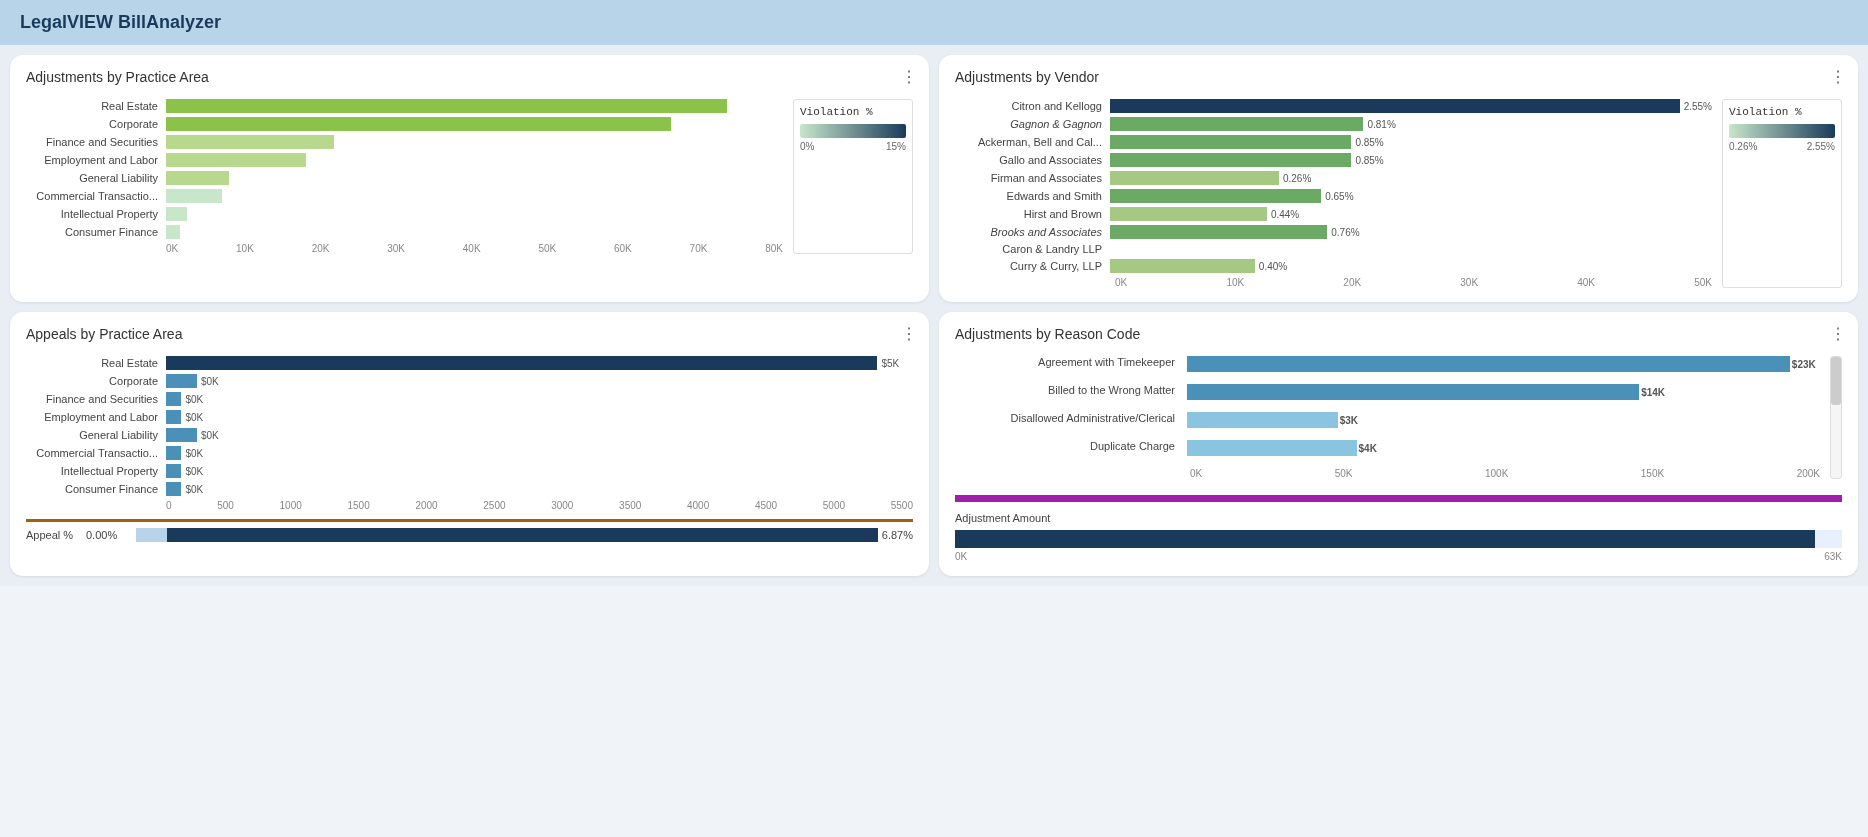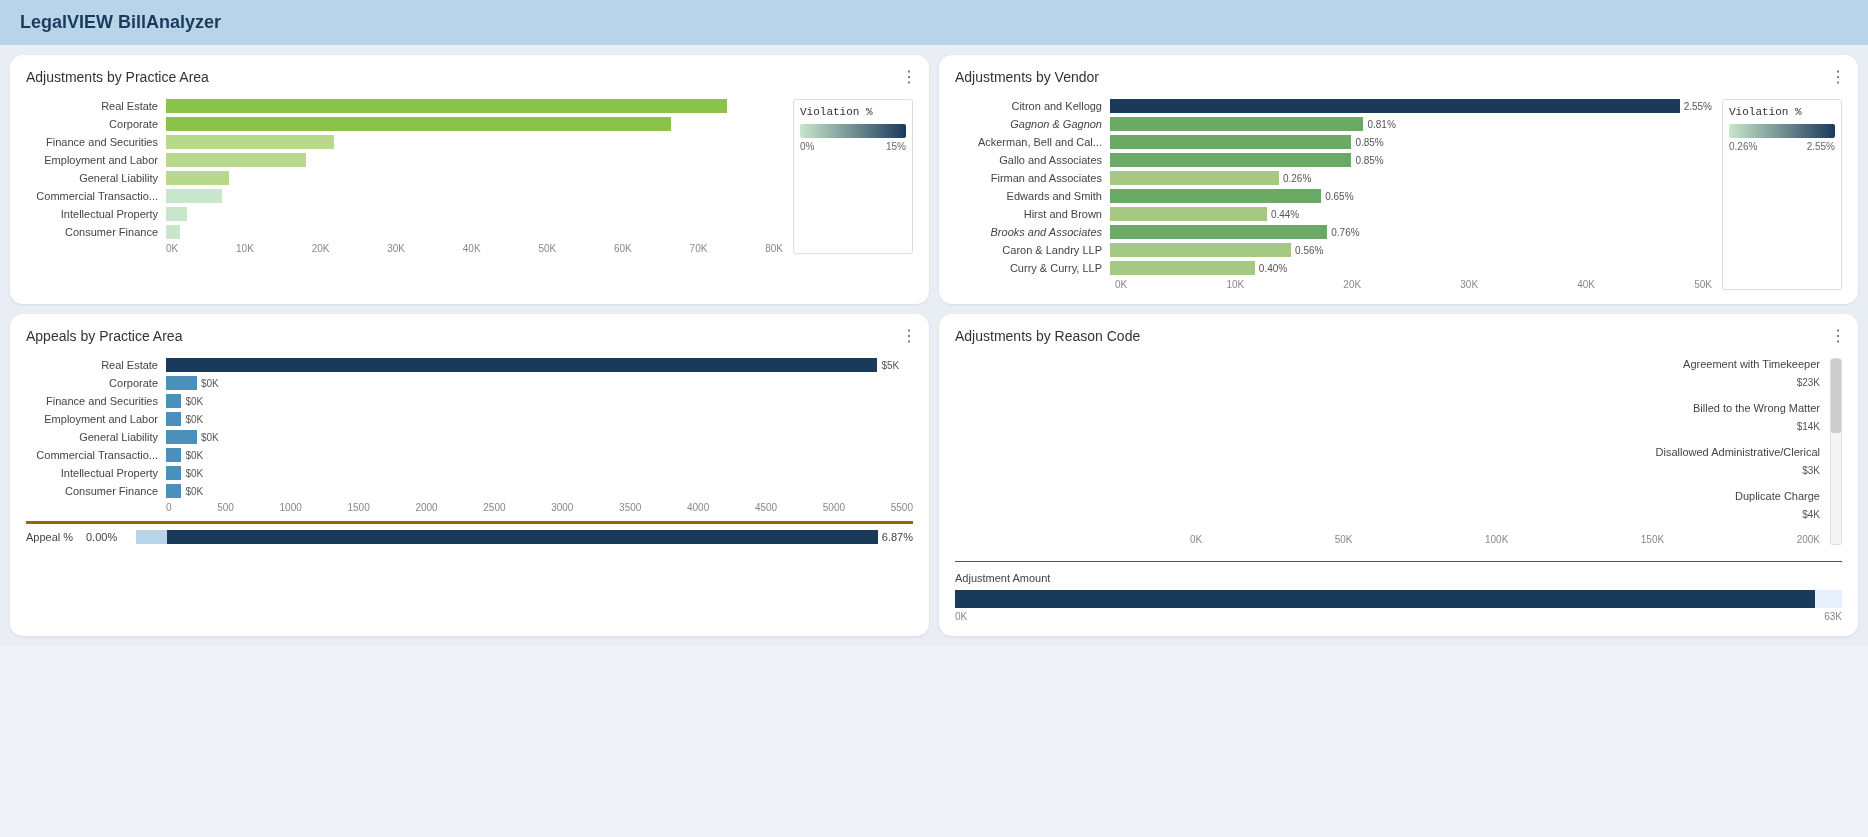--- a/index.html
+++ b/index.html
@@ -131,24 +131,23 @@
     .legend-labels {
       display: flex;
       justify-content: space-between;
       font-size: 10px;
       color: #666;
     }
 
     
     .reason-row {
       display: flex;
-      align-items: flex-end;
+      align-items: flex-start;
       margin-bottom: 12px;
-      gap: 4px;
-      flex-direction: column;
+      gap: 12px;
     }
 
     .reason-label {
       width: 220px;
       text-align: right;
       font-size: 11px;
       color: #444;
       flex-shrink: 0;
     }
 
@@ -159,28 +158,29 @@
       align-items: center;
     }
 
     .reason-bar-fill {
       height: 16px;
     }
 
     .reason-value {
       font-size: 10px;
       color: #555;
-      margin-left: 15px;
+      margin-left: 2px;
+      font-weight: bold;
     }
 
     
     .reason-bottom {
       margin-top: 16px;
       padding-top: 10px;
-      border-top: 1px solid #a21caf;
+      border-top: 7px solid #a21caf;
     }
 
     .adj-amount-label {
       font-size: 11px;
       color: #444;
       margin-bottom: 6px;
     }
 
     .adj-x-axis {
       display: flex;
@@ -376,24 +376,20 @@
   </div>
             <div class="bar-row">
     <div class="bar-label" style="width:155px; font-size:11px;font-style:italic;">Brooks and Associates</div>
     <div class="bar-container">
       <div class="bar-fill" style="width:36.09022556390977%; background:#6aaa64;"></div>
       <span class="bar-value">0.76%</span>
     </div>
   </div>
             <div class="bar-row">
     <div class="bar-label" style="width:155px; font-size:11px;">Caron &amp; Landry LLP</div>
-    <div class="bar-container">
-      <div class="bar-fill" style="width:30.075187969924812%; background:#a5c882;"></div>
-      <span class="bar-value">0.56%</span>
-    </div>
   </div>
             <div class="bar-row">
     <div class="bar-label" style="width:155px; font-size:11px;">Curry &amp; Curry, LLP</div>
     <div class="bar-container">
       <div class="bar-fill" style="width:24.06015037593985%; background:#a5c882;"></div>
       <span class="bar-value">0.40%</span>
     </div>
   </div>
           </div>
         <div class="x-axis" id="vendor-xaxis" style="margin-left:160px;">

